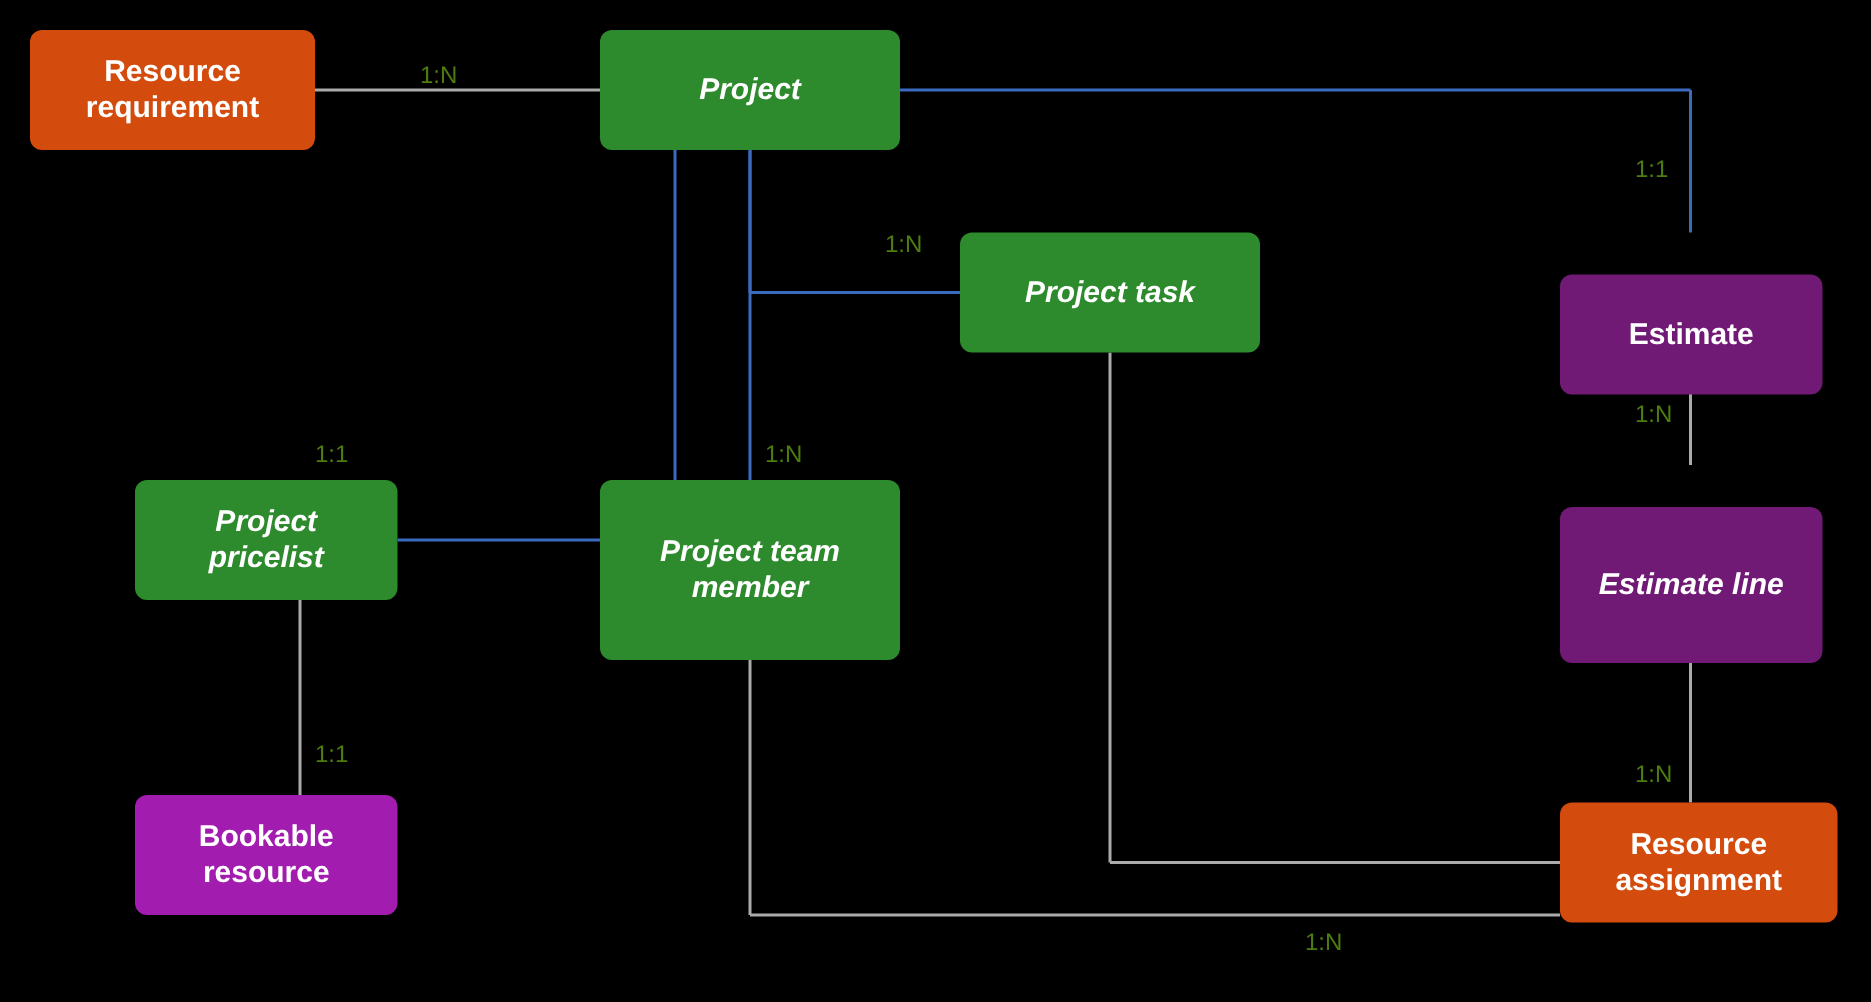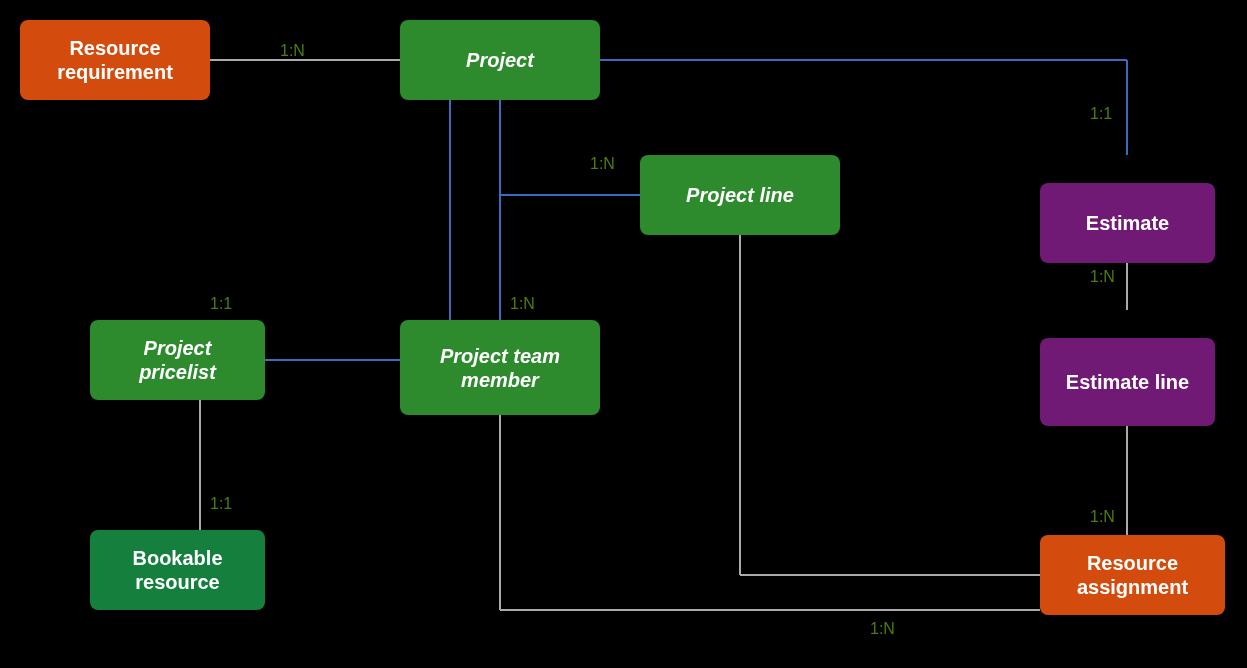--- a/index.html
+++ b/index.html
@@ -32,21 +32,21 @@
       text-align: center;
       color: #fff;
       font-size: 20px;
       font-weight: 600;
       padding: 10px 16px;
       line-height: 1.2;
     }
     .node-green { background: #2d8a2d; font-style: italic; }
     .node-orange { background: #d44c0d; }
     .node-magenta { background: #701a75; margin-top: 28px; }
-    .node-blue { background: #15803d; text-align: center; }
+    .node-blue { background: #a21caf; text-align: center; }
 
     .rel-label {
       position: absolute;
       color: #4d7c0f;
       font-size: 16px;
       font-weight: 500;
     }
   </style>
 </head>
 <body>
@@ -92,36 +92,36 @@
 
   <div class="node node-orange" style="left:20px; top:20px; width:190px; height:80px;">
     <span>Resource<br>requirement</span>
   </div>
 
   <div class="node node-green" style="left:400px; top:20px; width:200px; height:80px;">
     <span>Project</span>
   </div>
 
   <div class="node node-green" style="left:640px; top:155px; width:200px; height:80px;">
-    <span>Project line</span>
+    <span>Project task</span>
   </div>
 
   <div class="node node-magenta" style="left:1040px; top:155px; width:175px; height:80px;">
     <span>Estimate</span>
   </div>
 
   <div class="node node-green" style="left:90px; top:320px; width:175px; height:80px;">
     <span>Project<br>pricelist</span>
   </div>
 
-  <div class="node node-green" style="left:400px; top:320px; width:200px; height:95px;">
+  <div class="node node-green" style="left:400px; top:320px; width:200px; height:120px;">
     <span>Project team<br>member</span>
   </div>
 
-  <div class="node node-magenta" style="left:1040px; top:310px; width:175px; height:88px;">
+  <div class="node node-magenta" style="left:1040px; top:310px; width:175px; height:104px;font-style:italic;">
     <span>Estimate line</span>
   </div>
 
   <div class="node node-blue" style="left:90px; top:530px; width:175px; height:80px;">
     <span>Bookable<br>resource</span>
   </div>
 
   <div class="node node-orange" style="left:1040px; top:535px; width:185px; height:80px;">
     <span>Resource<br>assignment</span>
   </div>

